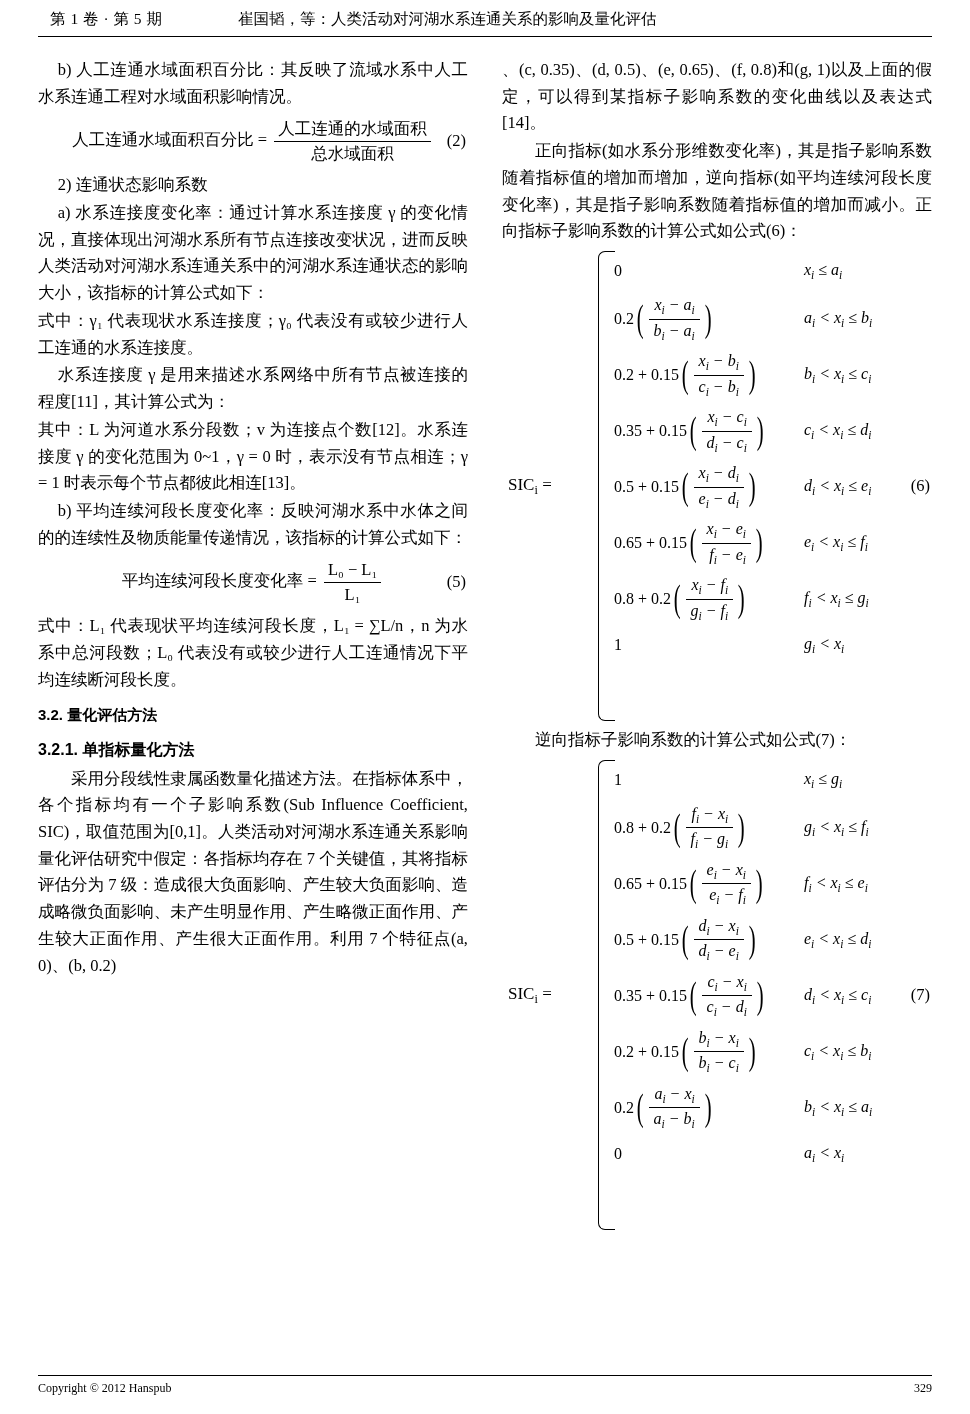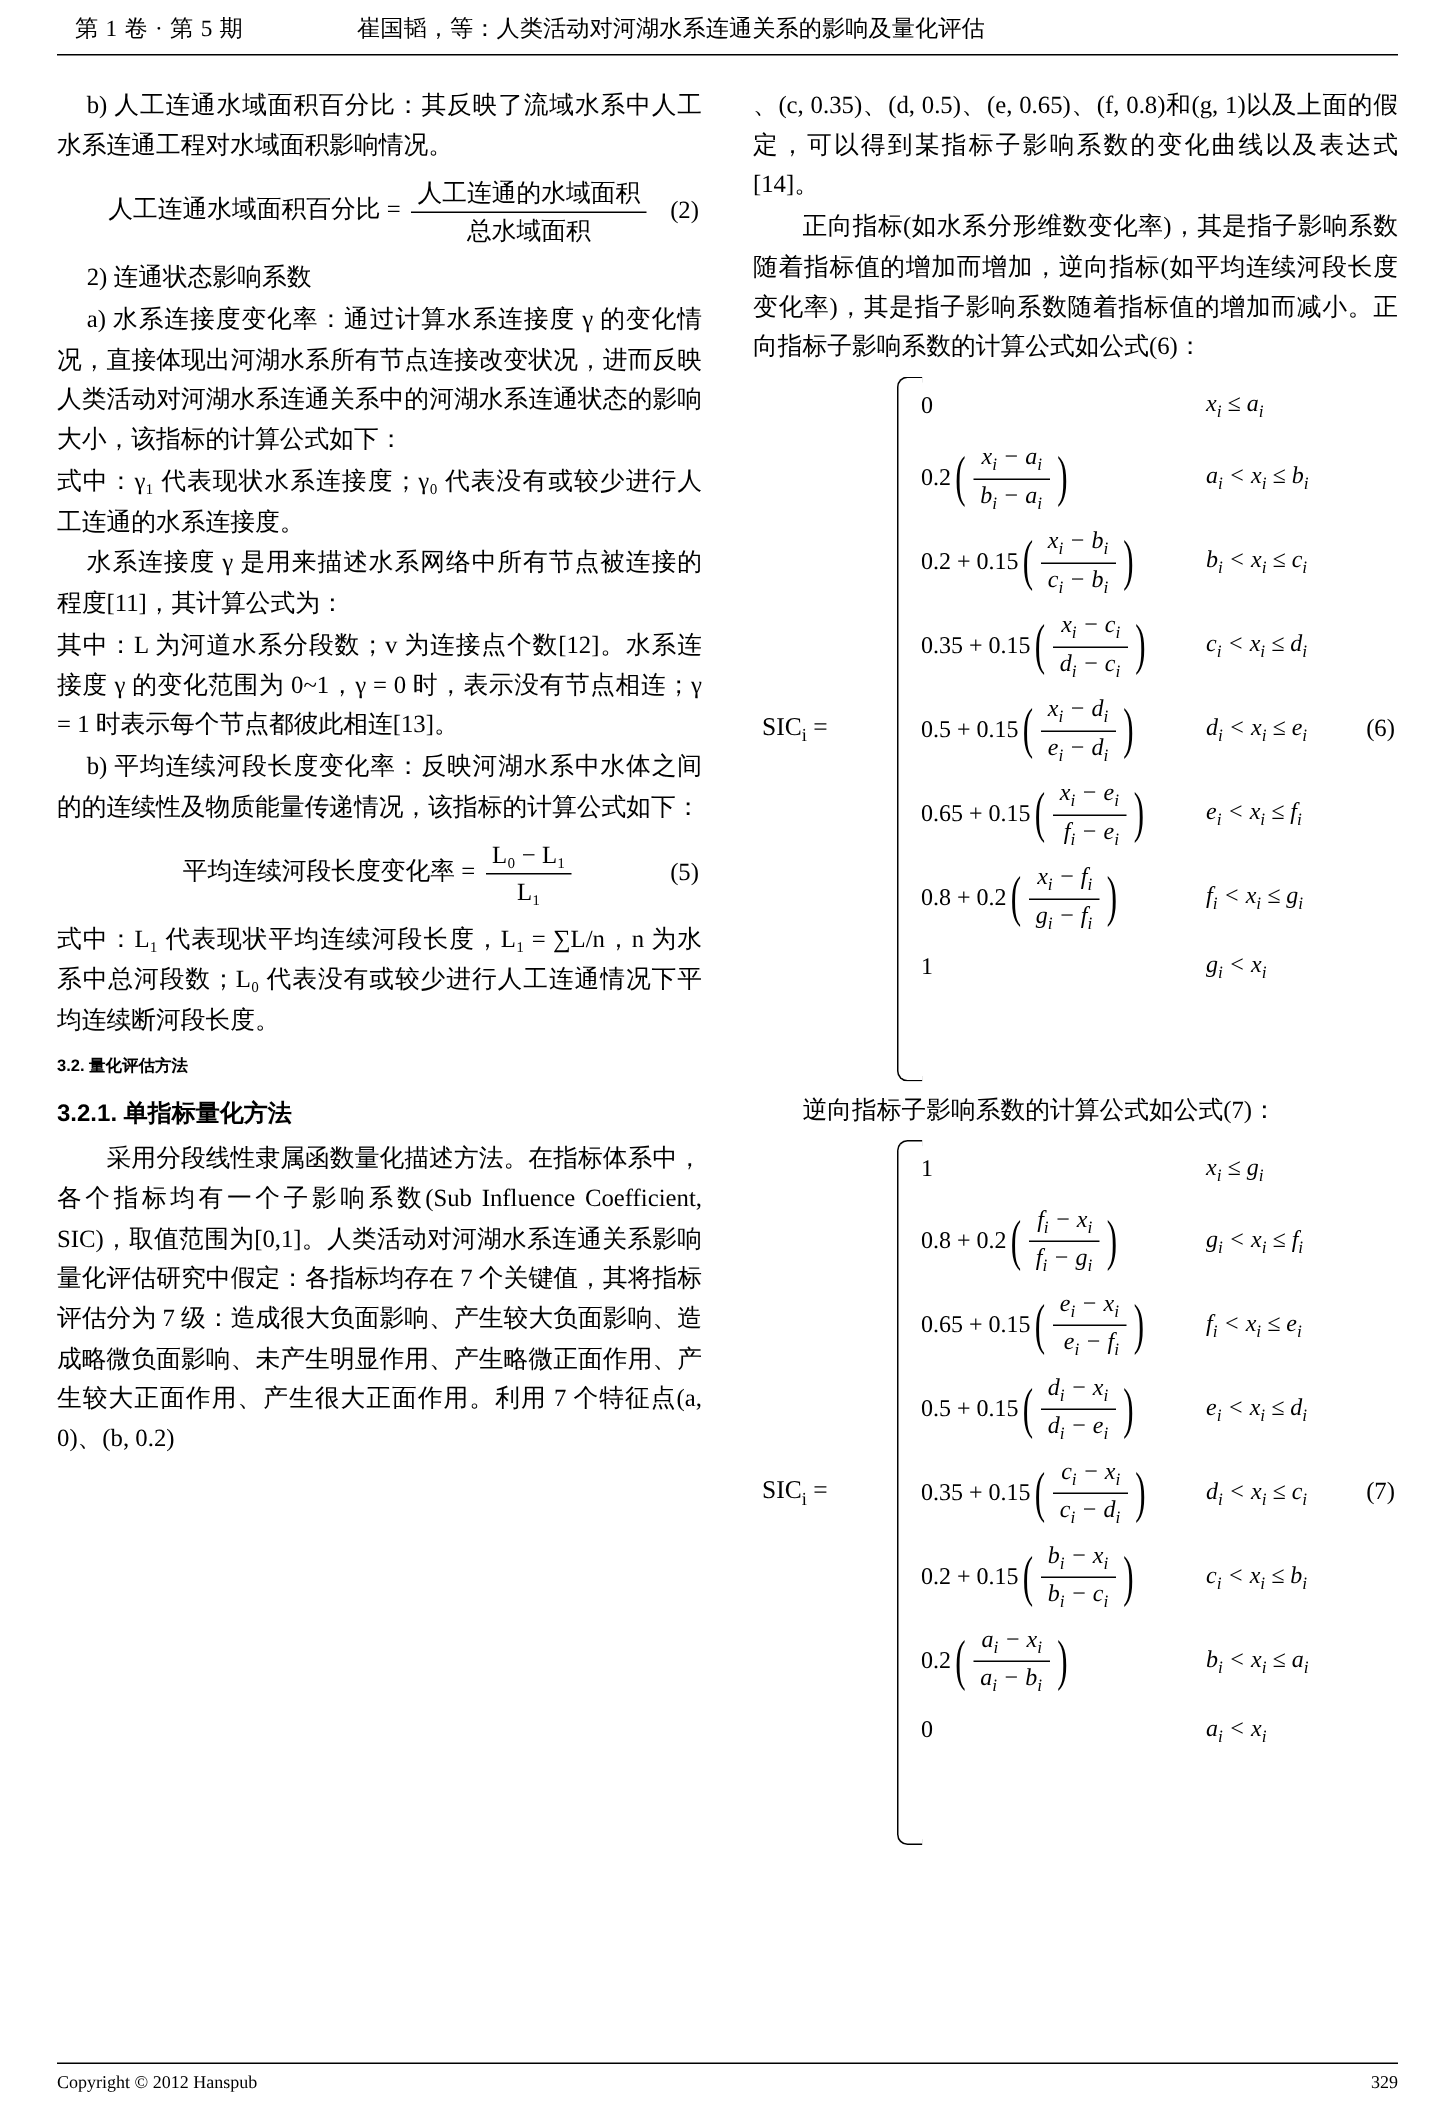--- a/index.html
+++ b/index.html
@@ -63,21 +63,21 @@
   }
   .indent {
     text-indent: 2em;
   }
   .indent1 {
     text-indent: 1.2em;
   }
   .h3 {
     font-family: "Liberation Sans", sans-serif;
     font-weight: bold;
-    font-size: 11px;
+    font-size: 15px;
     margin: 10px 0 4px 0;
   }
   .h4 {
     font-family: "Liberation Sans", sans-serif;
     font-weight: bold;
     font-size: 16px;
     margin: 9px 0 3px 0;
   }
   sub {
     font-size: .72em;

